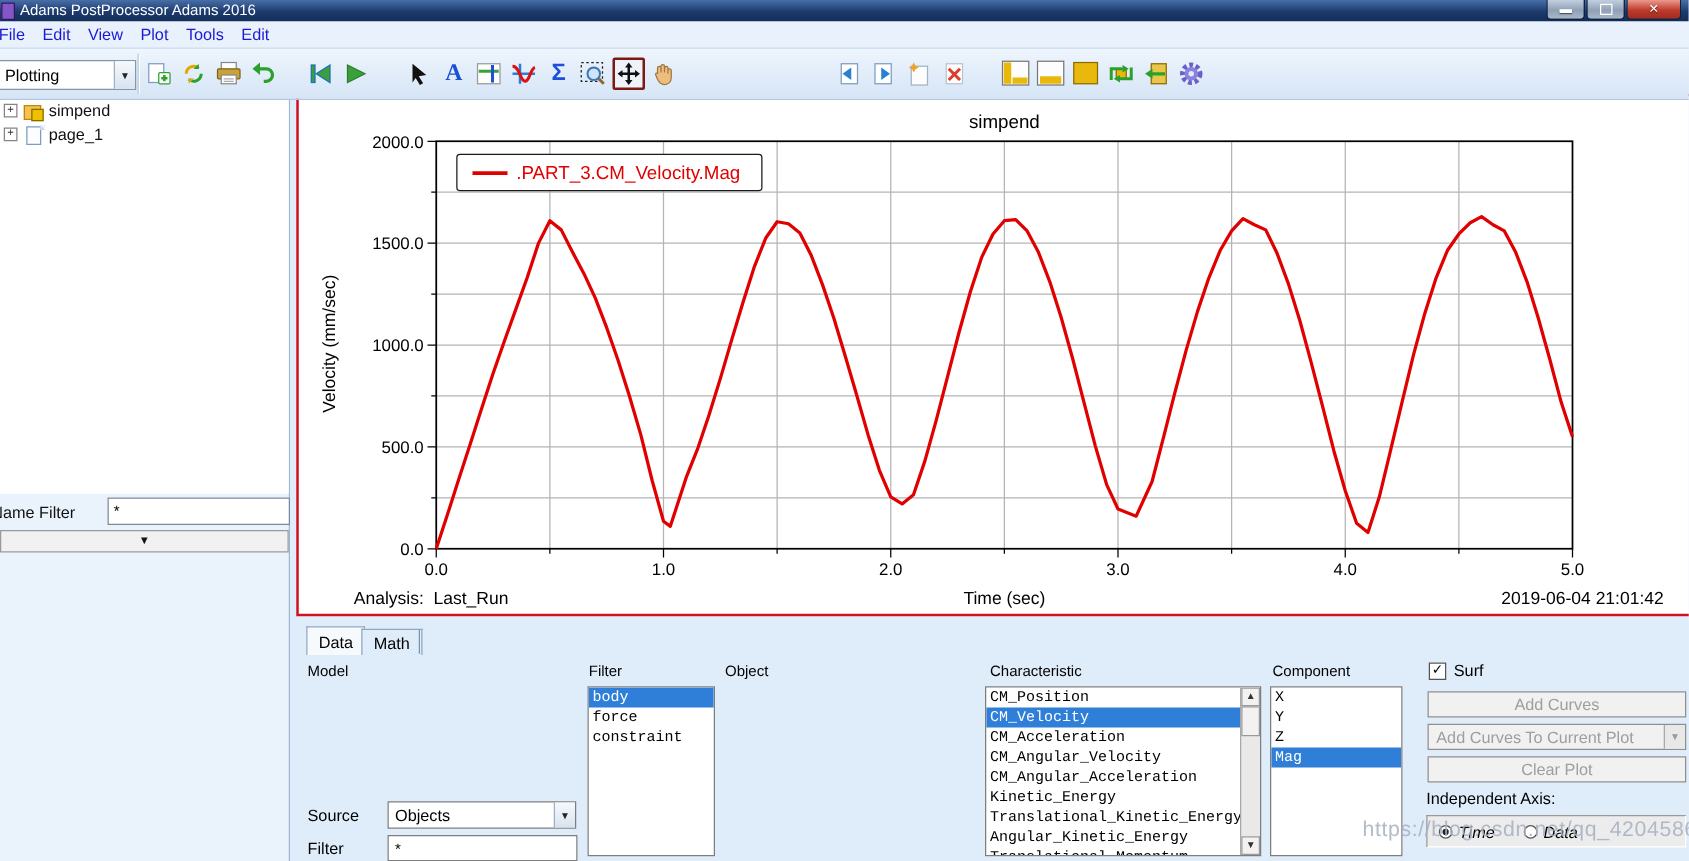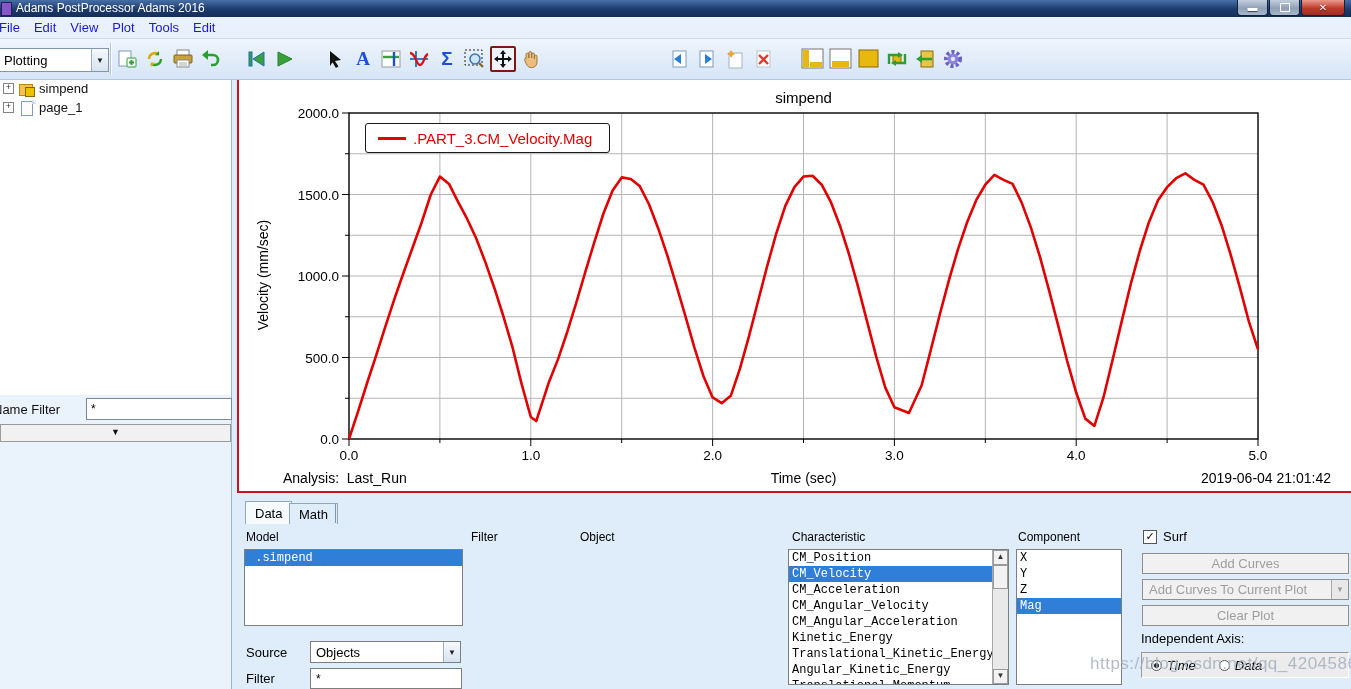--- a/index.html
+++ b/index.html
@@ -401,22 +401,24 @@
   <div class="tab active" style="left:8px">Data</div>
   <div class="tab" style="left:52px">Math</div>
   <div class="tabsep" style="left:98px"></div>
 
   <div class="col-label" style="left:9px">Model</div>
   <div class="col-label" style="left:234px">Filter</div>
   <div class="col-label" style="left:343px">Object</div>
   <div class="col-label" style="left:555px">Characteristic</div>
   <div class="col-label" style="left:781px">Component</div>
 
-  <div class="listbox" style="left:7px;width:219px;height:77px" id="list-model">
-      <div class="lst-row sel"> .simpend</div>
+  <div class="listbox" style="left:233px;width:102px;height:136px" id="list-filter">
+      <div class="lst-row sel">body</div>
+      <div class="lst-row">force</div>
+      <div class="lst-row">constraint</div>
     </div>
 
   <div class="charwrap">
     <div class="listbox" id="list-char">
         <div class="lst-row">CM_Position</div>
         <div class="lst-row sel">CM_Velocity</div>
         <div class="lst-row">CM_Acceleration</div>
         <div class="lst-row">CM_Angular_Velocity</div>
         <div class="lst-row">CM_Angular_Acceleration</div>
         <div class="lst-row">Kinetic_Energy</div>

